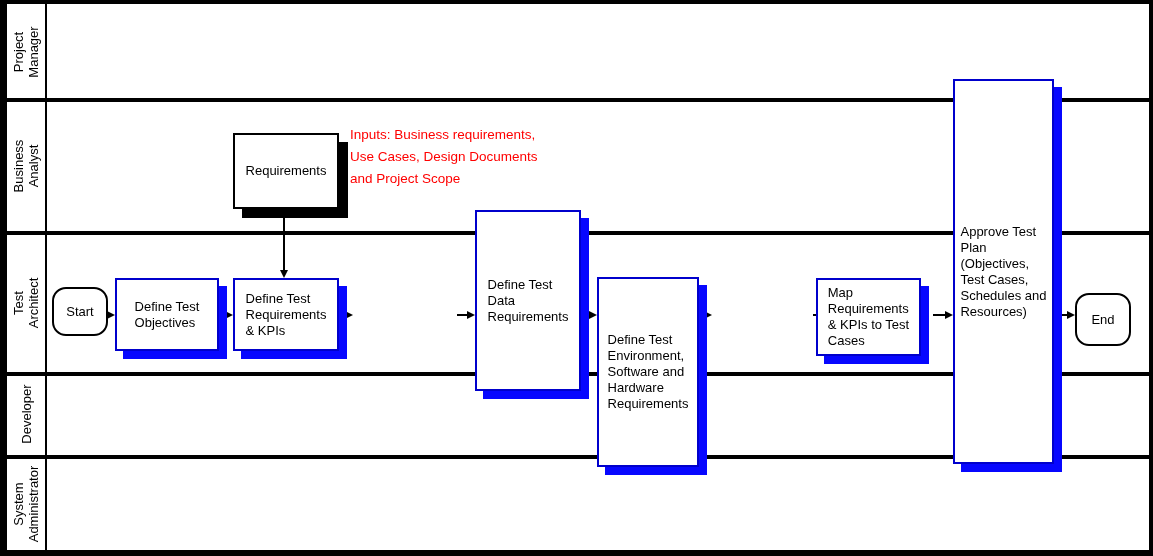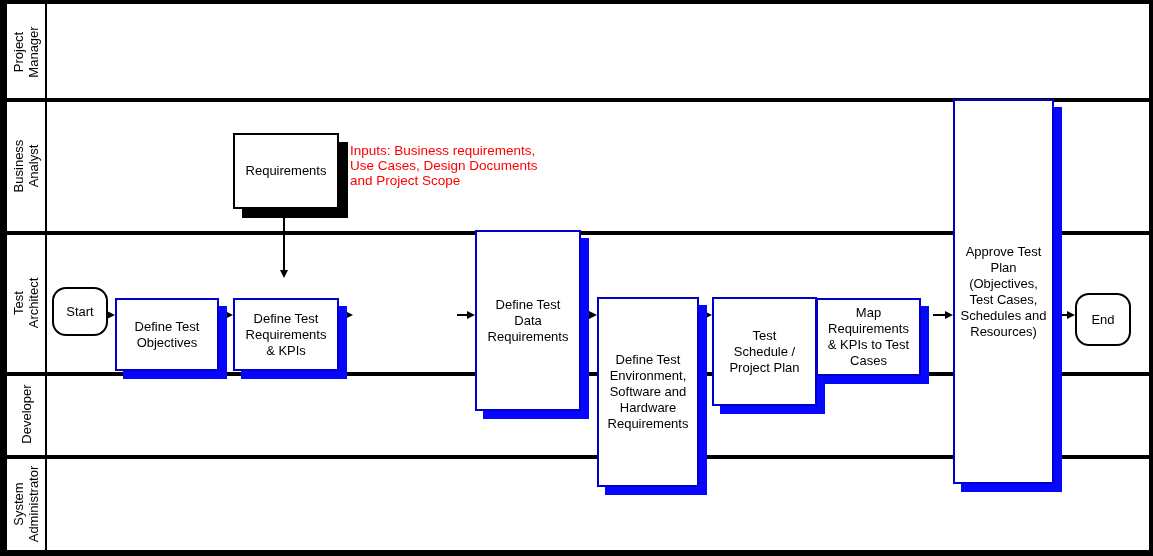--- a/index.html
+++ b/index.html
@@ -21,43 +21,43 @@
   .label-col-sep { position:absolute; left:45px; top:0; width:2px; height:556px; background:#000; z-index:1; }
   .lane-label {
     position:absolute; z-index:2;
     transform:translate(-50%,-50%) rotate(-90deg);
     white-space:pre-line; text-align:center;
     font-size:13px; line-height:15px;
   }
   .node {
     position:absolute; z-index:3;
     display:flex; align-items:center; justify-content:center;
-    text-align:center; font-size:13px; line-height:16px;
+    font-size:13px; line-height:16px;
     background:#fff;
   }
   .node .node-label { white-space:pre-line; }
-  .process { border:2px solid var(--node-border); box-shadow:8px 8px 0 var(--node-shadow);margin-top:20px; }
+  .process { border:2px solid var(--node-border); box-shadow:8px 8px 0 var(--node-shadow); }
   .doc     { border:2px solid var(--doc-border); box-shadow:9px 9px 0 var(--doc-shadow); }
   .terminator { border:2px solid var(--line-color); border-radius:14px; }
   .conn-line-h { position:absolute; height:2px; top:314px; background:var(--line-color); z-index:2; }
   .conn-head-r {
     position:absolute; top:311px; width:0; height:0; z-index:2;
     border-top:4px solid transparent; border-bottom:4px solid transparent;
     border-left:8px solid var(--line-color);
   }
   .conn-line-v { position:absolute; width:2px; background:var(--line-color); z-index:2; }
   .conn-head-d {
     position:absolute; width:0; height:0; z-index:2;
     border-left:4px solid transparent; border-right:4px solid transparent;
     border-top:8px solid var(--line-color);
   }
   .annotation {
-    position:absolute; left:350px; top:143px; z-index:2;
+    position:absolute; left:350px; top:124px; z-index:2;
     color:var(--annotation-color);
-    font-size:13.5px; line-height:15px; white-space:pre-line;
+    font-size:13.5px; line-height:22px; white-space:pre-line;
   }
 </style>
 </head>
 <body>
 
 <div class="canvas">
 
   <div class="label-col-sep"></div>
   <div class="lane-sep" style="top:98px"></div>
   <div class="lane-sep" style="top:231px"></div>
@@ -131,25 +131,20 @@
   </div>
 
   <div class="node process" style="left:597px; top:277px; width:98px; height:186px">
     <span class="node-label">Define Test
 Environment,
 Software and
 Hardware
 Requirements</span>
   </div>
 
-  <div class="node process" style="left:712px; top:277px; width:101px; height:105px">
-    <span class="node-label">Test
-Schedule /
-Project Plan</span>
-  </div>
 
   <div class="node process" style="left:816px; top:278px; width:101px; height:74px">
     <span class="node-label">Map
 Requirements
 &amp; KPIs to Test
 Cases</span>
   </div>
 
   <div class="node process" style="left:953px; top:79px; width:97px; height:381px">
     <span class="node-label">Approve Test

